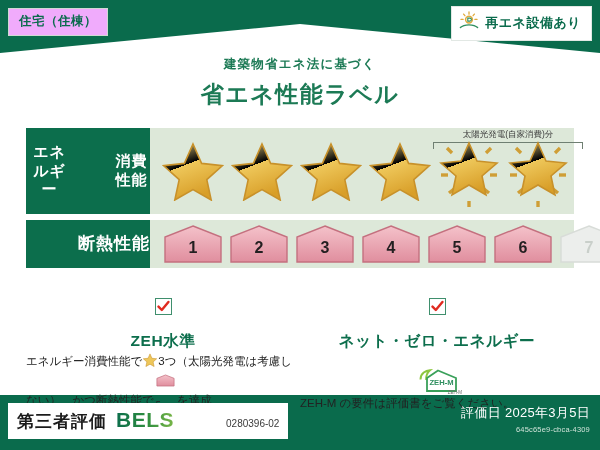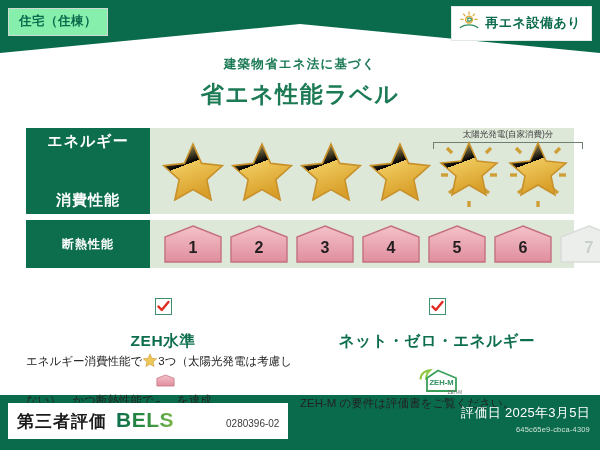--- a/index.html
+++ b/index.html
@@ -17,21 +17,21 @@
   #roof {
     position: absolute;
     left: 0; top: 0; width: 600px; height: 450px;
     background: #ffffff;
     clip-path: polygon(0 53px, 300px 24px, 600px 53px, 600px 395px, 0 395px);
     -webkit-clip-path: polygon(0 53px, 300px 24px, 600px 53px, 600px 395px, 0 395px);
   }
   
   #house-tag {
     position: absolute; left: 8px; top: 8px;
-    background: #86efac; border: 1px solid #cfd9d2;
+    background: #f0abfc; border: 1px solid #cfd9d2;
     padding: 4px 10px 5px;
     font-size: 12.5px; font-weight: bold; color: #0a6b4c;
     letter-spacing: .5px;
   }
   
   #reene-badge {
     position: absolute; right: 8px; top: 6px;
     background: #fff; border: 1px solid #e2e8e4;
     padding: 4px 10px 5px 6px;
     display: flex; align-items: center; gap: 5px;
@@ -42,33 +42,33 @@
   
   #title-wrap { position: absolute; left: 0; top: 56px; width: 600px; text-align: center; }
   #subtitle { font-size: 12.5px; font-weight: bold; color: #1c7a55; letter-spacing: 1.2px; }
   #maintitle { font-size: 23px; font-weight: bold; color: #1c7a55; letter-spacing: 1.5px; margin-top: 6px; }
 
   
   #rows { position: absolute; left: 26px; top: 128px; width: 548px; }
   .row { display: flex; align-items: stretch; }
   .row-label {
     background: #0c6e4c; color: #fff;
-    display: flex; flex-direction: column; align-items: center; justify-content: center;
+    display: flex; flex-direction: row; align-items: center; justify-content: center;
     font-weight: bold; letter-spacing: 1px;
     width: 124px; flex: none;
     text-align: center;
     gap: 40px;
   }
   .row-label span { display: block; line-height: 1.25; }
   .row-body { background: #dde8d9; flex: 1; position: relative; }
 
   #row-energy { height: 86px; }
   #row-energy .row-label { font-size: 15px; }
   #row-insul { height: 48px; margin-top: 6px; }
-  #row-insul .row-label { font-size: 12px; }
+  #row-insul .row-label { font-size: 17px; justify-content: flex-end; }
 
   
   #stars { position: absolute; left: 0; top: 0; width: 100%; height: 100%;
            display: flex; align-items: center; padding-left: 8px; }
   .star-cell { position: relative; width: 69px; height: 74px; flex: none;
                display: flex; align-items: center; justify-content: center; }
   
   #solar-note {
     position: absolute; left: 283px; top: 1px; width: 150px; text-align: center;
   }

